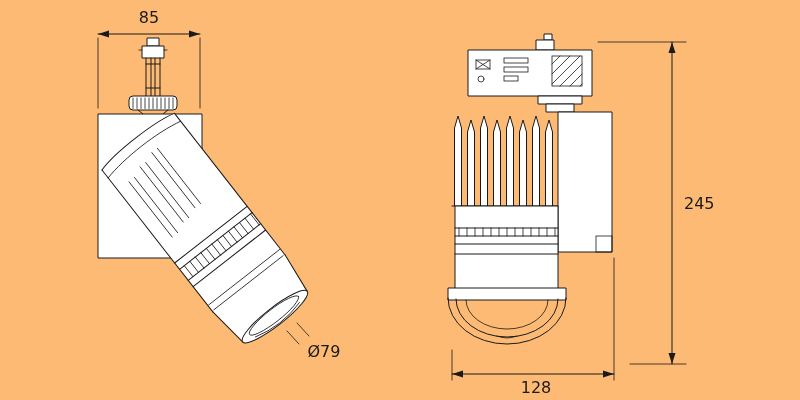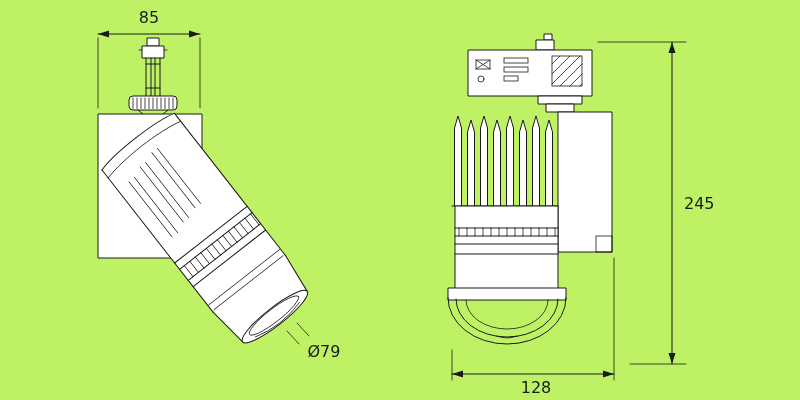--- a/index.html
+++ b/index.html
@@ -1,16 +1,16 @@
 <!DOCTYPE html>
 <html><head>
 <meta charset="utf-8">
 <style>
   html,body{margin:0;padding:0;background:#ffffff;}
-  .stage{position:relative;width:800px;height:400px;background:#bef264;overflow:hidden;
+  .stage{position:relative;width:800px;height:400px;background:#fdba74;overflow:hidden;
          font-family:"DejaVu Sans",sans-serif;}
   svg{display:block;}
   .ln{stroke:#1a1a1a;stroke-width:1;fill:none;stroke-linecap:round;stroke-linejoin:round;}
   .thin{stroke:#1a1a1a;stroke-width:.8;fill:none;stroke-linecap:round;}
   .wfill{fill:#ffffff;stroke:#1a1a1a;stroke-width:1;stroke-linejoin:round;}
   .wonly{fill:#ffffff;stroke:none;}
   .ar{fill:#1a1a1a;stroke:none;}
   text.dim{font-family:"DejaVu Sans",sans-serif;font-size:16px;fill:#1a1a1a;}
 </style>
 </head>

